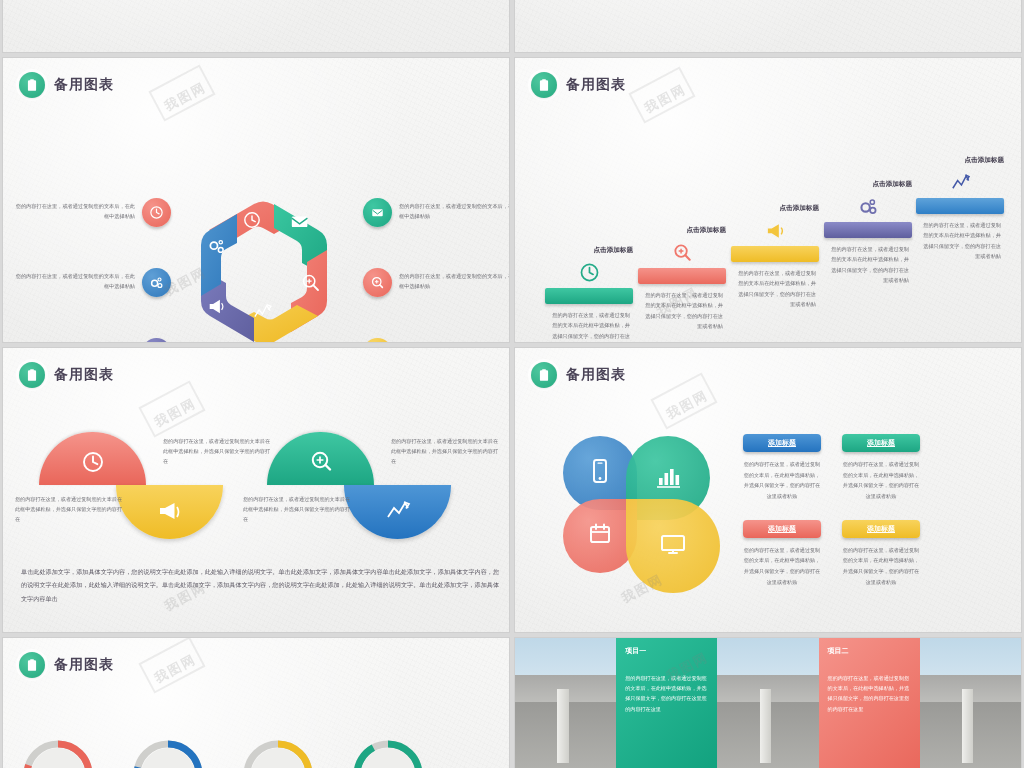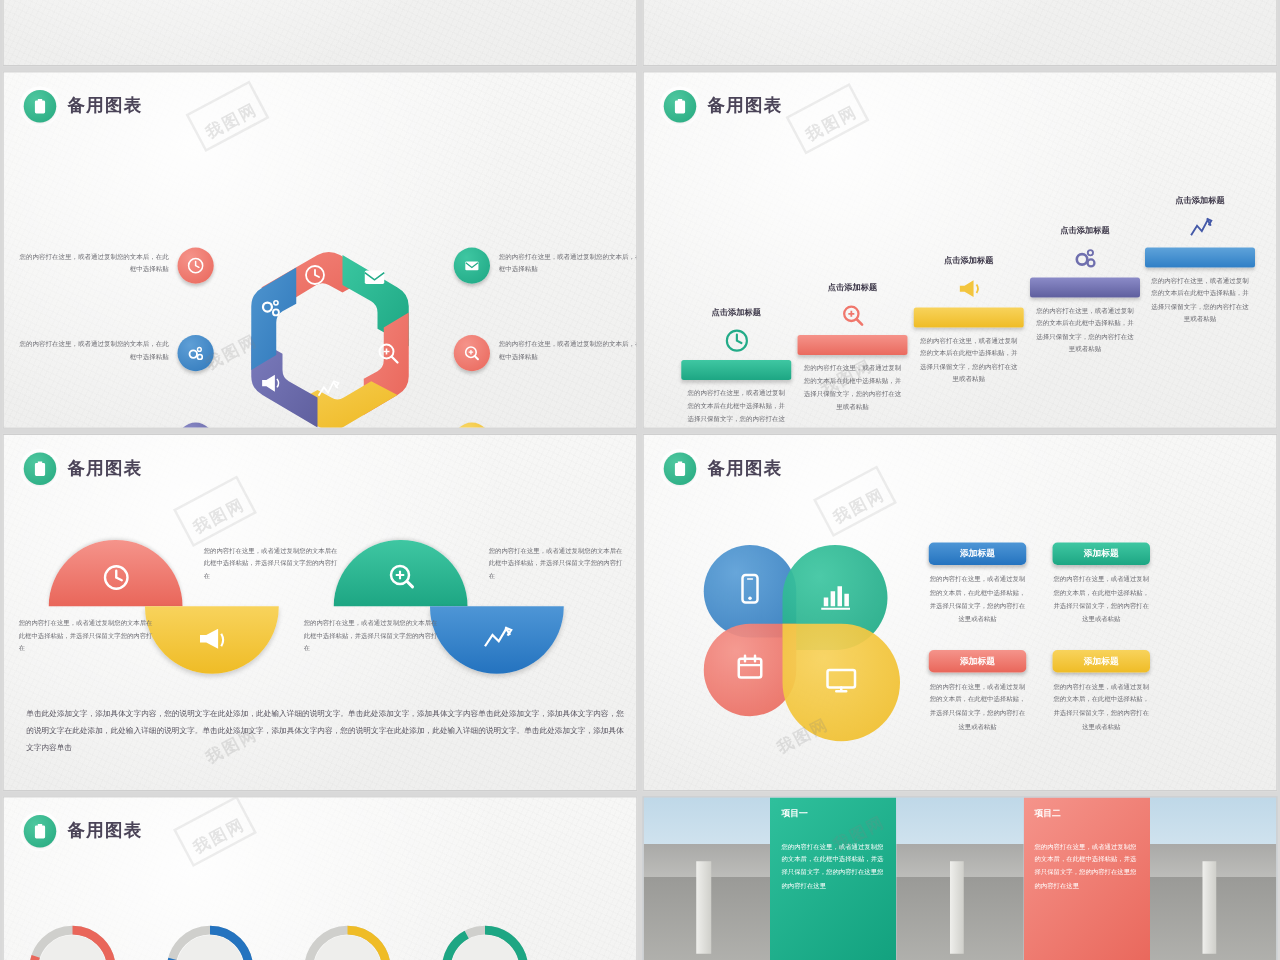--- a/index.html
+++ b/index.html
@@ -80,21 +80,21 @@
   .mini-ico svg{width:15px;height:15px;fill:#fff;}
   .side-txt{
     font-size:5.2px;line-height:1.9;color:#6c6c72;
     font-family:"DejaVu Sans",sans-serif;
   }
   .side-col.left .side-txt{text-align:right;flex:1;}
   .side-col.right .side-txt{text-align:left;flex:1;}
 
   
   .steps{position:absolute;left:6px;top:58px;width:500px;height:225px;}
-  .step{position:absolute;width:88px;text-align:center;}
+  .step{position:absolute;width:88px;text-align:right;}
   .step-title{
     font-size:6.6px;font-weight:bold;color:#3f3a4b;margin-bottom:5px;
     font-family:"DejaVu Sans",sans-serif;white-space:nowrap;
   }
   .step-ico{height:24px;display:flex;align-items:center;justify-content:center;}
   .step-ico svg{width:21px;height:21px;}
   .step-bar{height:16px;border-radius:2px;margin-top:4px;box-shadow:0 2px 3px rgba(0,0,0,.18);}
   .step-body{
     font-size:5.2px;line-height:2.0;color:#6c6c72;margin-top:6px;padding:0 3px;
     font-family:"DejaVu Sans",sans-serif;
@@ -130,20 +130,21 @@
   .petals{position:absolute;left:48px;top:88px;width:162px;height:150px;}
   .petal{position:absolute;display:flex;align-items:center;justify-content:center;opacity:.93;}
   .petal svg{width:30px;height:30px;fill:#fff;}
   .btncol{position:absolute;top:86px;width:220px;left:228px;}
   .btnrow{display:flex;gap:21px;}
   .btnitem{width:78px;}
   .cbtn{
     height:18px;border-radius:4px;display:flex;align-items:center;justify-content:center;
     color:#fff;font-size:7px;font-weight:bold;box-shadow:0 2px 3px rgba(0,0,0,.22);
     font-family:"DejaVu Sans",sans-serif;
+    text-decoration:underline;
   }
   .cbtn-body{
     font-size:5.1px;line-height:2.1;color:#6c6c72;margin-top:7px;text-align:center;
     font-family:"DejaVu Sans",sans-serif;
   }
 
   
   .donuts{position:absolute;left:18px;top:100px;display:flex;gap:36px;}
   .donut{width:74px;height:74px;position:relative;}
   .donut svg{width:74px;height:74px;transform:rotate(-90deg);}

